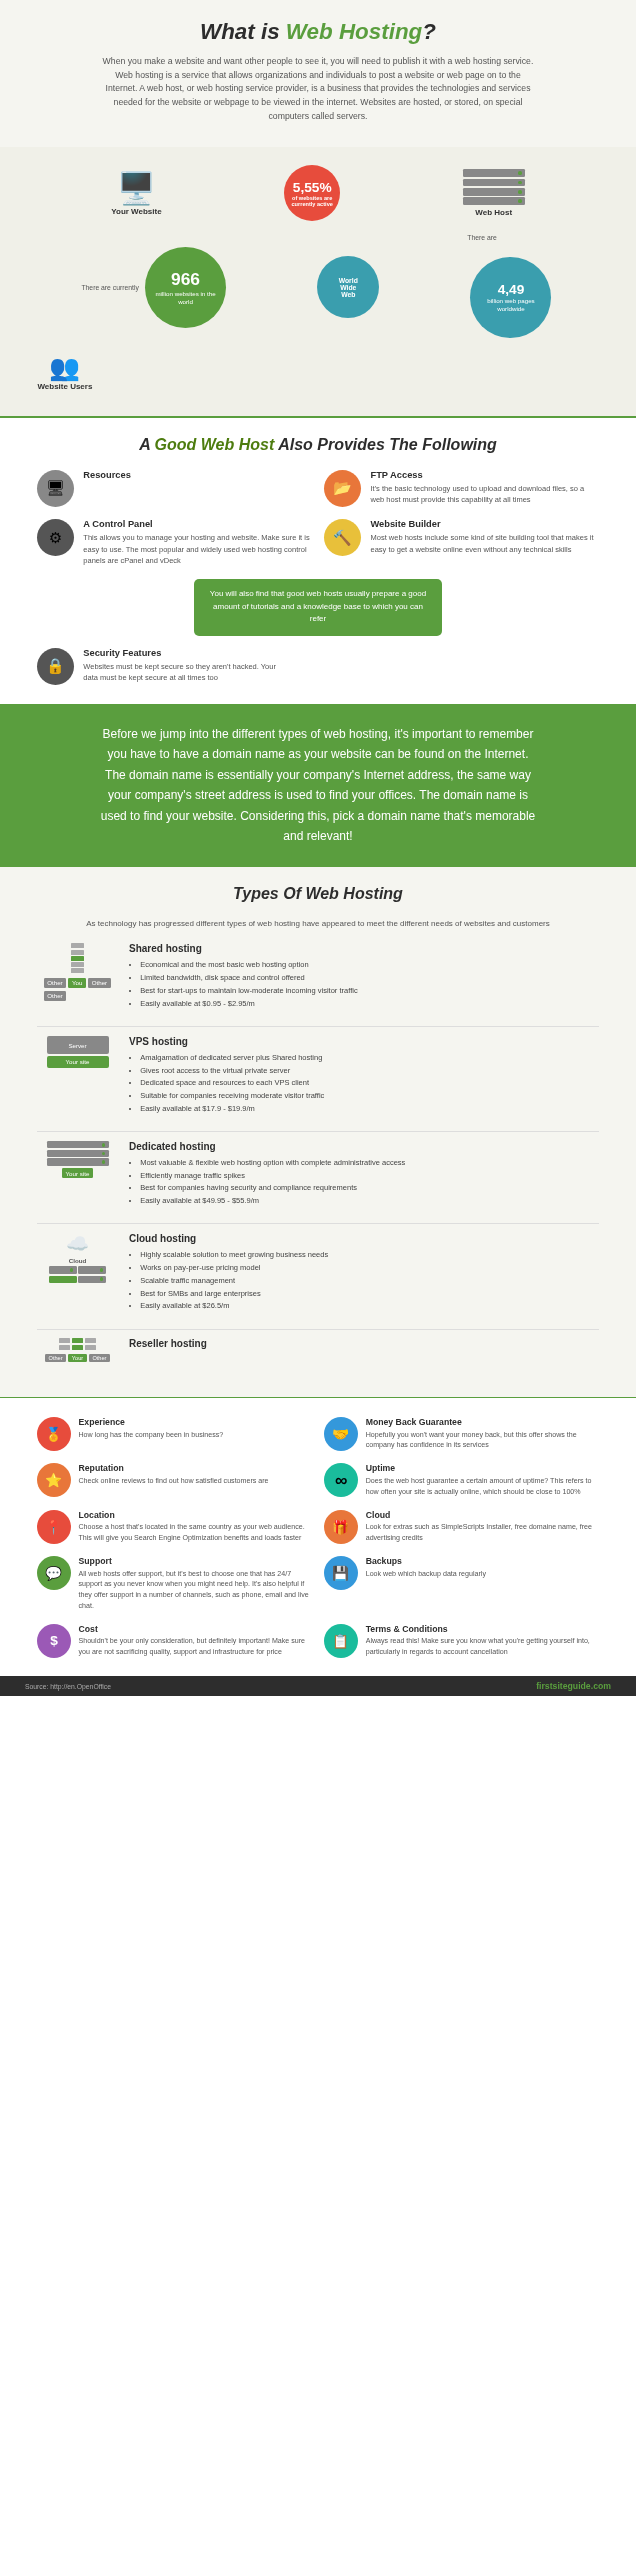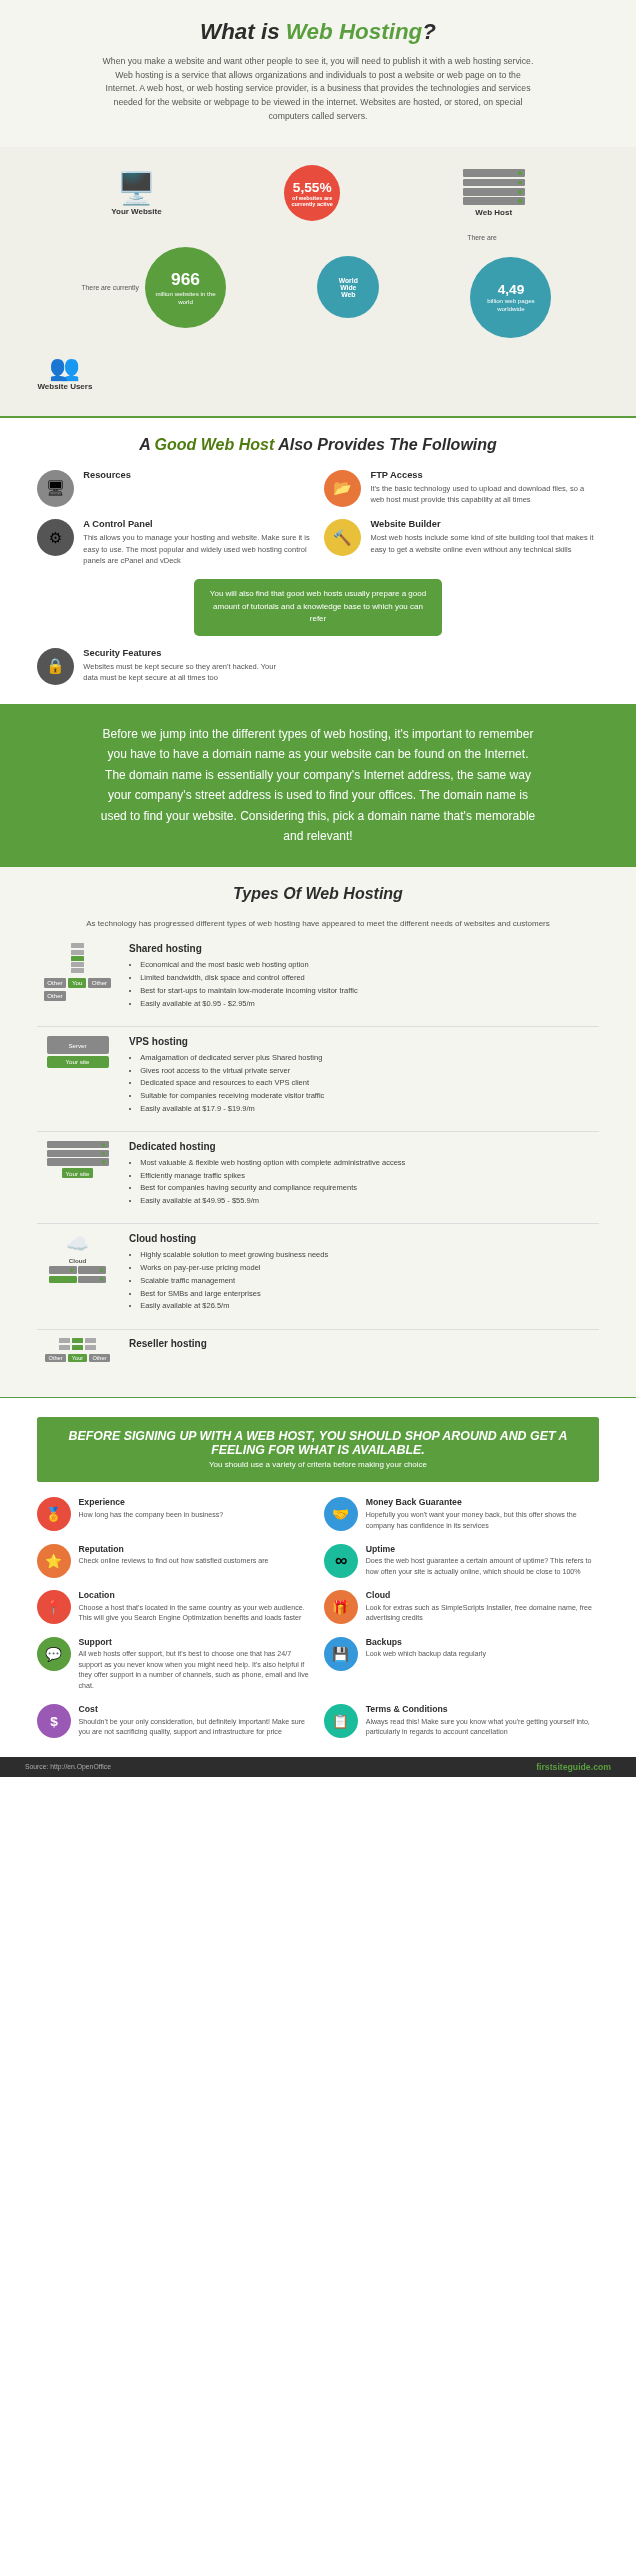--- a/index.html
+++ b/index.html
@@ -587,24 +587,20 @@
     </div>
     <div class="hosting-type-content">
       <h3>Reseller hosting</h3>
     </div>
   </div>
 </div>
 
 <div class="full-divider"></div>
 
 <div class="signup-section">
-  <div class="signup-header">
-    <h2>BEFORE SIGNING UP WITH A WEB HOST, YOU SHOULD SHOP AROUND AND GET A FEELING FOR WHAT IS AVAILABLE.</h2>
-    <p>You should use a variety of criteria before making your choice</p>
-  </div>
   <div class="criteria-grid">
 
     <div class="criteria-item">
       <div class="criteria-icon red">🏅</div>
       <div class="criteria-text">
         <h3>Experience</h3>
         <p>How long has the company been in business?</p>
       </div>
     </div>
 

